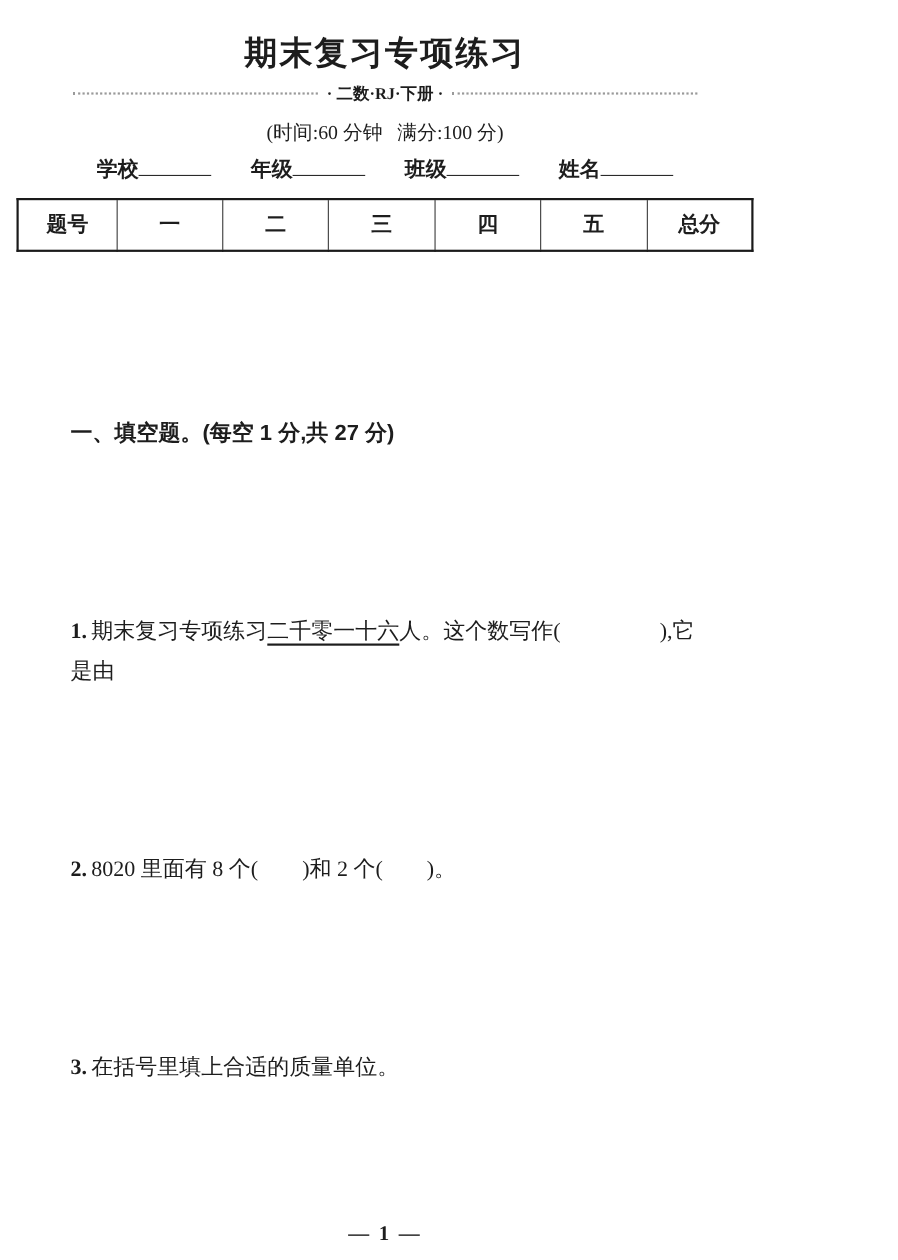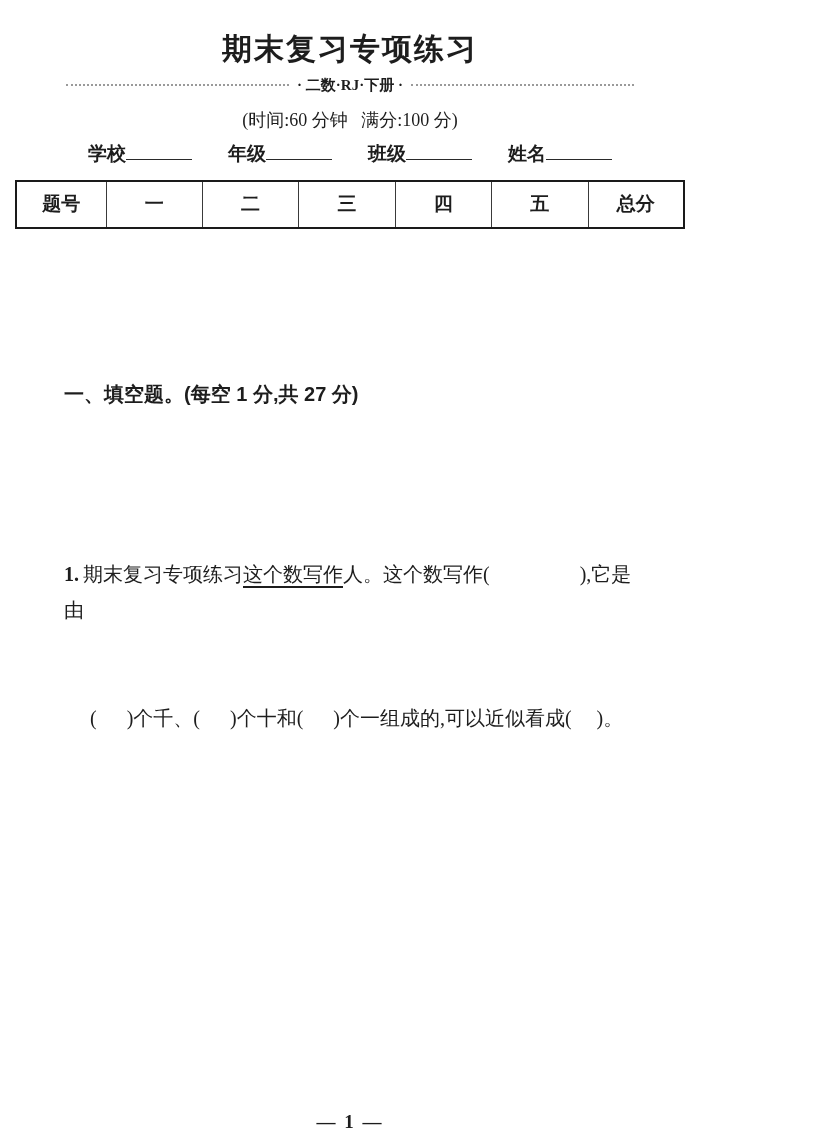--- a/index.html
+++ b/index.html
@@ -103,26 +103,27 @@
       </tr>
     </tbody>
       </table>
   </div>
 
   <div class="content">
 
     <div class="sec-heading">一、填空题。(每空 1 分,共 27 分)</div>
 
     
-    <div><span class="qno">1.</span><span>期末复习专项练习</span><span class="underlined">这个数写作</span><span>人。这个数写作(                  ),它是由</span></div>
-    <div class="indent">(      )个千、(      )个十和(      )个一组成的,可以近似看成(     )。</div>
+    <div><span class="qno">1.</span><span>期末复习专项练习</span><span class="underlined">二千零一十六</span><span>人。这个数写作(                  ),它是由</span></div>
 
     
+    <div><span class="qno">2.</span><span>8020 里面有 8 个(        )和 2 个(        )。</span></div>
 
     
+    <div><span class="qno">3.</span><span>在括号里填上合适的质量单位。</span></div>
     
 
     
     
     
 
     
     
 
     

